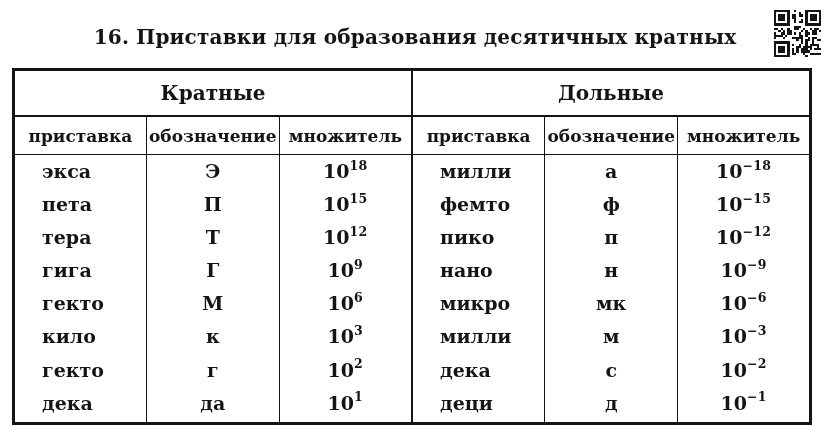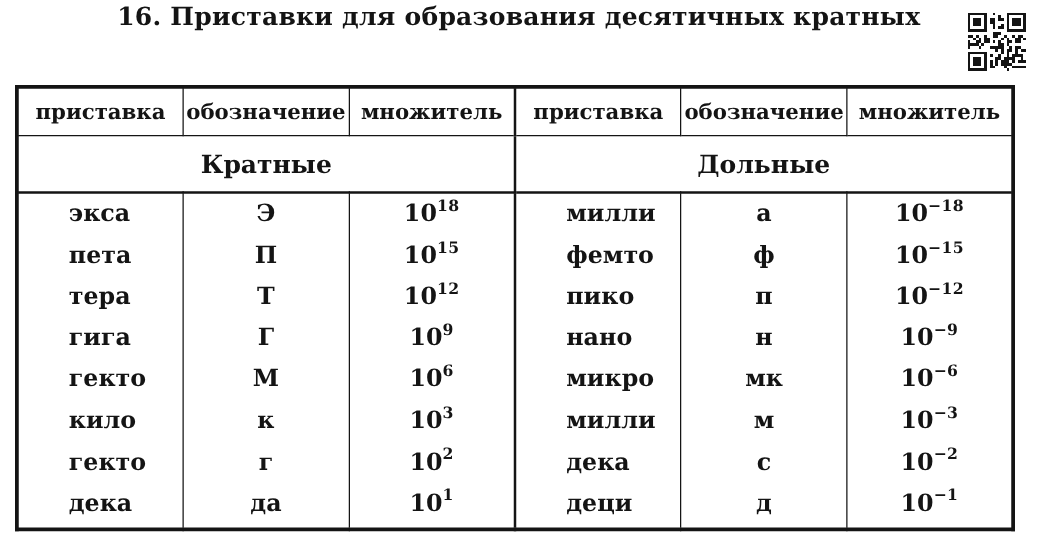--- a/index.html
+++ b/index.html
@@ -3,21 +3,21 @@
 <meta charset="utf-8">
 <style>
   html,body { margin:0; padding:0; }
   body {
     width:830px; height:437px; background:#ffffff; overflow:hidden;
     position:relative; color:#141414;
     font-family:"DejaVu Serif","Liberation Serif",serif;
   }
   .header { position:relative; height:68px; }
   .title {
-    width:760px; margin:0 auto; padding-top:0;
+    width:760px; margin:0 auto; padding-top:24px;
     text-align:center; font-weight:bold; font-size:20px; line-height:26px;
     letter-spacing:0.2px;
   }
   .qr {
     position:absolute; top:7px; right:9px; width:47px; height:53px;
   }
   .qr svg { width:100%; height:100%; shape-rendering:crispEdges; }
 
   table.prefixes {
     border-collapse:collapse; table-layout:fixed;
@@ -28,51 +28,51 @@
   .mid-right { border-right:2.4px solid #141414 !important; }
 
   .group-th {
     height:44px; font-size:20px; font-weight:bold; text-align:center;
     border-bottom:2px solid #141414 !important;
   }
   .col-th { height:37px; font-size:17px; font-weight:bold; text-align:center; }
 
   .data-td { vertical-align:top; padding-top:6px; height:267px; }
   .line { height:33.1px; line-height:33.1px; font-size:19px; font-weight:bold; white-space:nowrap; }
-  .prefix-col .line { padding-left:40px; text-align:left; }
+  .prefix-col .line { padding-left:27px; text-align:left; }
   .sym-col .line, .mult-col .line { text-align:center; }
   .mult-col sup { font-size:12.5px; line-height:0; position:relative; top:-1px; letter-spacing:0.3px;text-align:right; }
 </style>
 </head>
 <body>
 
 <div class="header">
   <div class="title">
     <div>16. Приставки для образования десятичных кратных</div>
   </div>
   <div class="qr">
     <svg viewBox="0 0 21 21" xmlns="http://www.w3.org/2000/svg" aria-hidden="true">
       <path id="qr-path" fill="#141414" d="M0 0h1v1h-1zM1 0h1v1h-1zM2 0h1v1h-1zM3 0h1v1h-1zM4 0h1v1h-1zM5 0h1v1h-1zM6 0h1v1h-1zM0 1h1v1h-1zM6 1h1v1h-1zM0 2h1v1h-1zM2 2h1v1h-1zM3 2h1v1h-1zM4 2h1v1h-1zM6 2h1v1h-1zM0 3h1v1h-1zM2 3h1v1h-1zM3 3h1v1h-1zM4 3h1v1h-1zM6 3h1v1h-1zM0 4h1v1h-1zM2 4h1v1h-1zM3 4h1v1h-1zM4 4h1v1h-1zM6 4h1v1h-1zM0 5h1v1h-1zM6 5h1v1h-1zM0 6h1v1h-1zM1 6h1v1h-1zM2 6h1v1h-1zM3 6h1v1h-1zM4 6h1v1h-1zM5 6h1v1h-1zM6 6h1v1h-1zM14 0h1v1h-1zM15 0h1v1h-1zM16 0h1v1h-1zM17 0h1v1h-1zM18 0h1v1h-1zM19 0h1v1h-1zM20 0h1v1h-1zM14 1h1v1h-1zM20 1h1v1h-1zM14 2h1v1h-1zM16 2h1v1h-1zM17 2h1v1h-1zM18 2h1v1h-1zM20 2h1v1h-1zM14 3h1v1h-1zM16 3h1v1h-1zM17 3h1v1h-1zM18 3h1v1h-1zM20 3h1v1h-1zM14 4h1v1h-1zM16 4h1v1h-1zM17 4h1v1h-1zM18 4h1v1h-1zM20 4h1v1h-1zM14 5h1v1h-1zM20 5h1v1h-1zM14 6h1v1h-1zM15 6h1v1h-1zM16 6h1v1h-1zM17 6h1v1h-1zM18 6h1v1h-1zM19 6h1v1h-1zM20 6h1v1h-1zM0 14h1v1h-1zM1 14h1v1h-1zM2 14h1v1h-1zM3 14h1v1h-1zM4 14h1v1h-1zM5 14h1v1h-1zM6 14h1v1h-1zM0 15h1v1h-1zM6 15h1v1h-1zM0 16h1v1h-1zM2 16h1v1h-1zM3 16h1v1h-1zM4 16h1v1h-1zM6 16h1v1h-1zM0 17h1v1h-1zM2 17h1v1h-1zM3 17h1v1h-1zM4 17h1v1h-1zM6 17h1v1h-1zM0 18h1v1h-1zM2 18h1v1h-1zM3 18h1v1h-1zM4 18h1v1h-1zM6 18h1v1h-1zM0 19h1v1h-1zM6 19h1v1h-1zM0 20h1v1h-1zM1 20h1v1h-1zM2 20h1v1h-1zM3 20h1v1h-1zM4 20h1v1h-1zM5 20h1v1h-1zM6 20h1v1h-1zM9 0h1v1h-1zM11 1h1v1h-1zM8 2h1v1h-1zM9 2h1v1h-1zM11 2h1v1h-1zM12 2h1v1h-1zM8 3h1v1h-1zM9 3h1v1h-1zM9 4h1v1h-1zM12 4h1v1h-1zM9 5h1v1h-1zM11 5h1v1h-1zM12 5h1v1h-1zM9 7h1v1h-1zM10 7h1v1h-1zM11 7h1v1h-1zM0 8h1v1h-1zM1 8h1v1h-1zM3 8h1v1h-1zM6 8h1v1h-1zM9 8h1v1h-1zM10 8h1v1h-1zM13 8h1v1h-1zM16 8h1v1h-1zM18 8h1v1h-1zM19 8h1v1h-1zM2 9h1v1h-1zM4 9h1v1h-1zM6 9h1v1h-1zM7 9h1v1h-1zM12 9h1v1h-1zM14 9h1v1h-1zM17 9h1v1h-1zM18 9h1v1h-1zM20 9h1v1h-1zM0 10h1v1h-1zM3 10h1v1h-1zM4 10h1v1h-1zM6 10h1v1h-1zM7 10h1v1h-1zM9 10h1v1h-1zM11 10h1v1h-1zM14 10h1v1h-1zM15 10h1v1h-1zM17 10h1v1h-1zM18 10h1v1h-1zM0 11h1v1h-1zM1 11h1v1h-1zM2 11h1v1h-1zM3 11h1v1h-1zM5 11h1v1h-1zM11 11h1v1h-1zM12 11h1v1h-1zM14 11h1v1h-1zM0 12h1v1h-1zM4 12h1v1h-1zM8 12h1v1h-1zM9 12h1v1h-1zM10 12h1v1h-1zM11 12h1v1h-1zM12 12h1v1h-1zM15 12h1v1h-1zM17 12h1v1h-1zM18 12h1v1h-1zM10 13h1v1h-1zM12 13h1v1h-1zM14 13h1v1h-1zM15 13h1v1h-1zM17 13h1v1h-1zM19 13h1v1h-1zM20 13h1v1h-1zM12 14h1v1h-1zM14 14h1v1h-1zM17 14h1v1h-1zM8 15h1v1h-1zM11 15h1v1h-1zM14 15h1v1h-1zM16 15h1v1h-1zM17 15h1v1h-1zM18 15h1v1h-1zM19 15h1v1h-1zM10 16h1v1h-1zM11 16h1v1h-1zM13 16h1v1h-1zM14 16h1v1h-1zM15 16h1v1h-1zM16 16h1v1h-1zM19 16h1v1h-1zM8 17h1v1h-1zM10 17h1v1h-1zM12 17h1v1h-1zM13 17h1v1h-1zM14 17h1v1h-1zM16 17h1v1h-1zM18 17h1v1h-1zM19 17h1v1h-1zM20 17h1v1h-1zM8 18h1v1h-1zM10 18h1v1h-1zM12 18h1v1h-1zM13 18h1v1h-1zM14 18h1v1h-1zM15 18h1v1h-1zM8 19h1v1h-1zM9 19h1v1h-1zM13 19h1v1h-1zM16 19h1v1h-1zM17 19h1v1h-1zM18 19h1v1h-1zM19 19h1v1h-1zM20 19h1v1h-1zM14 20h1v1h-1z"></path>
     </svg>
   </div>
 </div>
 
 <table class="prefixes">
   <tbody>
       <tr>
+    <th class="group-th mid-right" colspan="3">Кратные</th>
+    <th class="group-th" colspan="3">Дольные</th>
+  </tr>
+  <tr>
     <th class="col-th">приставка</th>
     <th class="col-th">обозначение</th>
     <th class="col-th mid-right">множитель</th>
     <th class="col-th">приставка</th>
     <th class="col-th">обозначение</th>
     <th class="col-th">множитель</th>
-  </tr>
-  <tr>
-    <th class="group-th mid-right" colspan="3">Кратные</th>
-    <th class="group-th" colspan="3">Дольные</th>
   </tr>
   <tr>
     <td class="data-td prefix-col">
       <div class="line">экса</div>
       <div class="line">пета</div>
       <div class="line">тера</div>
       <div class="line">гига</div>
       <div class="line">гекто</div>
       <div class="line">кило</div>
       <div class="line">гекто</div>

